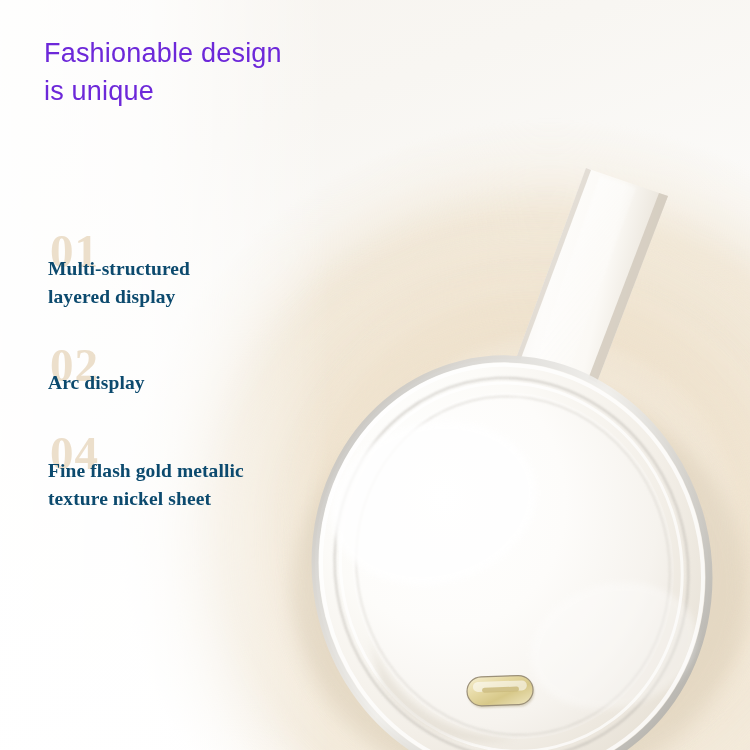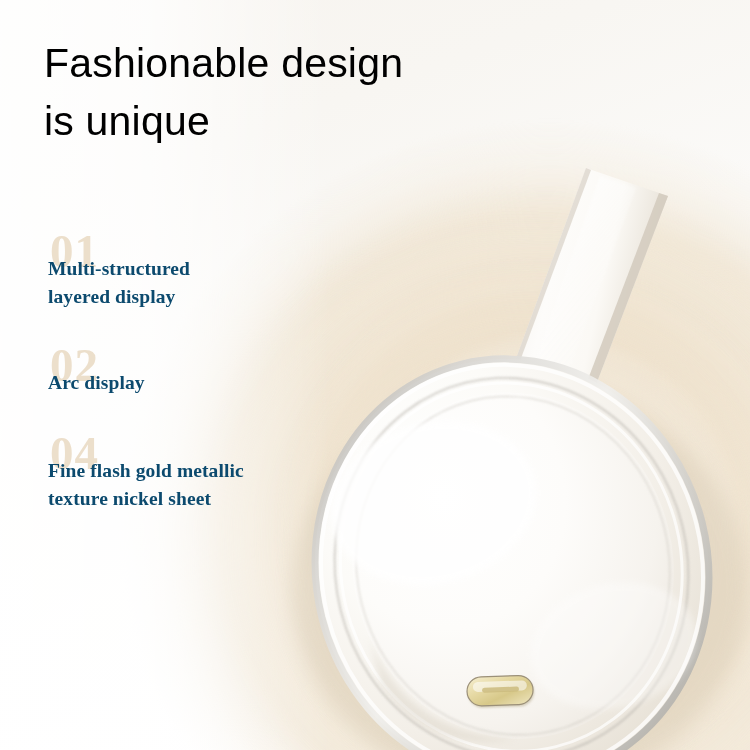--- a/index.html
+++ b/index.html
@@ -115,22 +115,22 @@
     pointer-events: none;
   }
 
   
 
   .headline {
     position: absolute;
     left: 44px;
     top: 34px;
     width: 560px;
-    color: #000000;
-    font-size: 41px;
+    color: #6d28d9;
+    font-size: 27px;
     line-height: 1.42;
     letter-spacing: 0.2px;
     font-weight: 400;
     white-space: pre-line;
   }
 
   .features {
     position: absolute;
     left: 48px;
     top: 228px;

